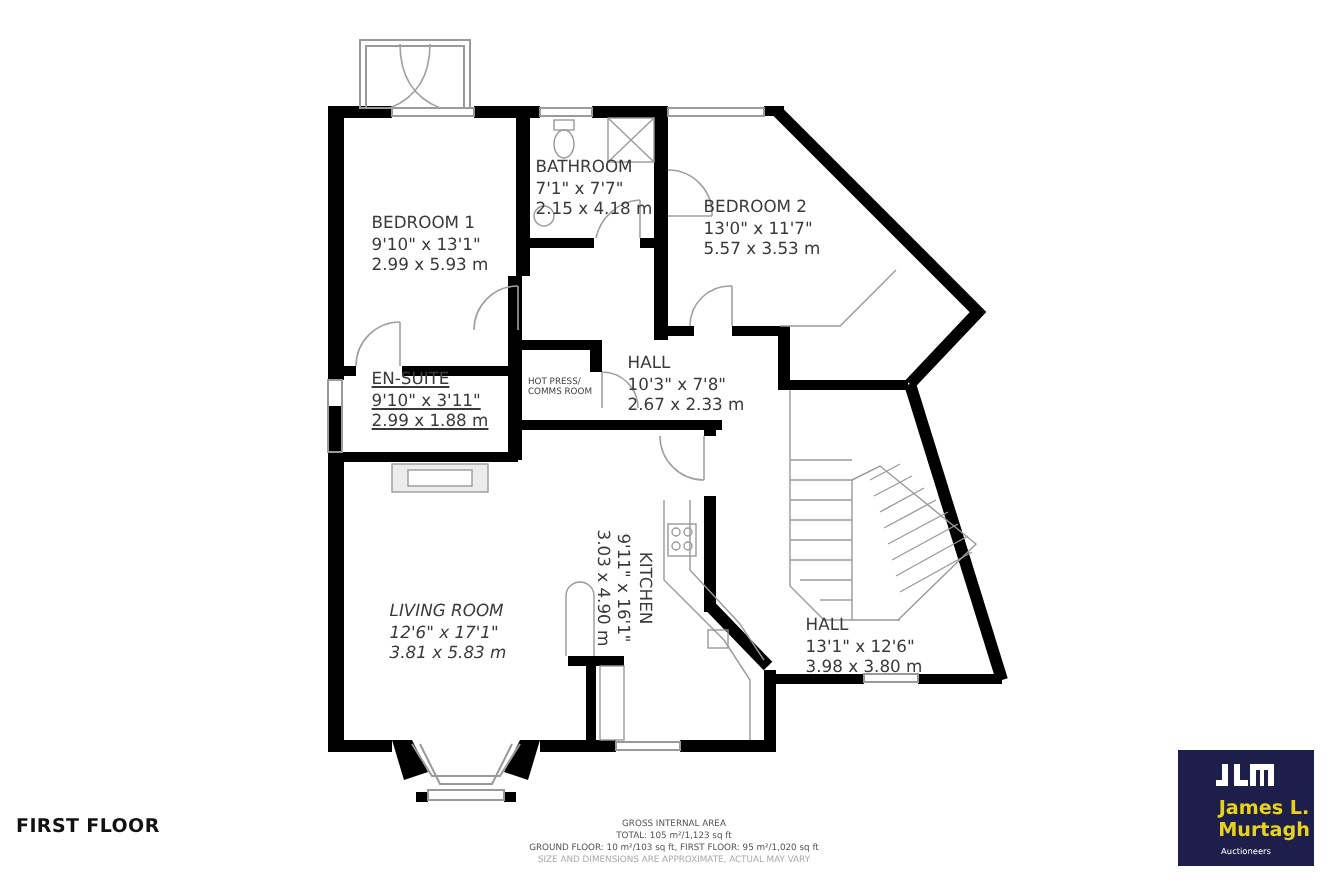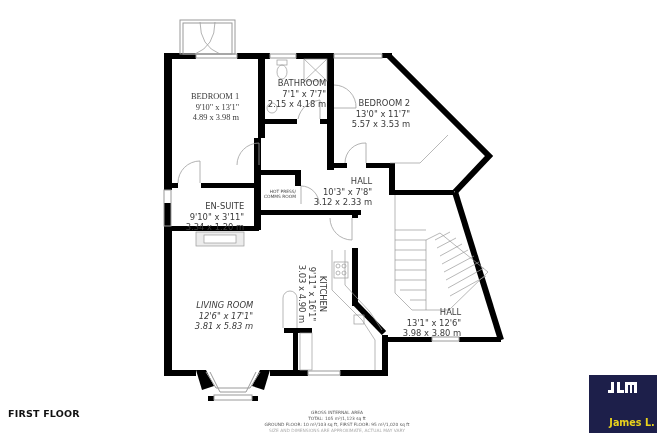--- a/index.html
+++ b/index.html
@@ -1,28 +1,28 @@
 <!DOCTYPE html>
 <html><head>
 <meta charset="utf-8">
 <style>
   html, body { margin: 0; padding: 0; background: #ffffff; }
   body { width: 668px; height: 445px; position: relative; overflow: hidden; font-family: "DejaVu Sans", sans-serif; }
   #plan { position: absolute; left: 0; top: 0; }
-  .room-label { position: absolute; text-align: right; color: #3a3a3a; font-size: 8.4px; line-height: 10.5px; white-space: nowrap; transform: translateX(-50%); }
+  .room-label { position: absolute; text-align: left; color: #3a3a3a; font-size: 8.4px; line-height: 10.5px; white-space: nowrap; transform: translateX(-50%); }
   .room-label span { display: block; }
   .room-small { font-size: 4.4px; line-height: 5.2px; color: #444; }
   .kitchen-label { position: absolute; color: #3a3a3a; font-size: 8.4px; line-height: 10.5px; text-align: center; white-space: nowrap; transform-origin: center center; transform: translate(-50%, -50%) rotate(90deg); }
   .kitchen-label span { display: block; }
   .floor-title { position: absolute; left: 8px; top: 408px; font-family: "DejaVu Sans", sans-serif; font-weight: bold; font-size: 9.5px; color: #111; letter-spacing: 0.2px; }
   .gia { position: absolute; left: 337px; top: 410px; transform: translateX(-50%); text-align: center; color: #555; font-size: 4.4px; line-height: 6px; white-space: nowrap; }
   .gia .disclaimer { color: #aaa; }
   .logo { position: absolute; left: 589px; top: 375px; width: 68px; height: 58px; background: #1d1f4a; text-align: center; }
   .logo-mark { margin-top: 6px; height: 14px; }
-  .logo-name { color: #e8d21c; font-weight: bold; font-size: 9.6px; line-height: 11px; margin-top: 18px; padding-left: 18px; }
+  .logo-name { color: #e8d21c; font-weight: bold; font-size: 9.6px; line-height: 11px; margin-top: 0; padding-left: 18px; }
   .logo-sub { color: #ffffff; font-size: 4.2px; margin-top: 2px; }
 </style>
 </head>
 <body>
 
 <svg id="plan" width="668" height="445" viewBox="0 0 668 445" xmlns="http://www.w3.org/2000/svg">
   <g fill="#000">
 
     <rect x="164" y="53" width="8" height="137"></rect>
     <rect x="164" y="53" width="32" height="6"></rect>
@@ -158,48 +158,48 @@
       <line x1="444" y1="272" x2="474" y2="256"></line>
         <line x1="446" y1="280" x2="479" y2="262"></line>
       <line x1="448" y1="288" x2="484" y2="268"></line>
         <line x1="450" y1="296" x2="486" y2="276"></line>
     </g>
 
     <polyline points="448,135 420,163 390,163"></polyline>
   </g>
 </svg>
 
-<div class="room-label" style="left:215px; top:92px;font-family:Liberation Serif, serif;">
+<div class="room-label" style="left:215px; top:106px;">
   <span>BEDROOM 1</span>
   <span>9'10" x 13'1"</span>
-  <span>4.89 x 3.98 m</span>
+  <span>2.99 x 5.93 m</span>
 </div>
 <div class="room-label" style="left:297px; top:78px;">
   <span>BATHROOM</span>
   <span>7'1" x 7'7"</span>
   <span>2.15 x 4.18 m</span>
 </div>
 <div class="room-label" style="left:381px; top:98px;">
   <span>BEDROOM 2</span>
   <span>13'0" x 11'7"</span>
   <span>5.57 x 3.53 m</span>
 </div>
-<div class="room-label" style="left:215px; top:201px;">
+<div class="room-label" style="left:215px; top:184px;text-decoration:underline;">
   <span>EN-SUITE</span>
   <span>9'10" x 3'11"</span>
-  <span>3.34 x 1.20 m</span>
+  <span>2.99 x 1.88 m</span>
 </div>
 <div class="room-label room-small" style="left:280px; top:189px;">
   <span>HOT PRESS/</span>
   <span>COMMS ROOM</span>
 </div>
 <div class="room-label" style="left:343px; top:176px;">
   <span>HALL</span>
   <span>10'3" x 7'8"</span>
-  <span>3.12 x 2.33 m</span>
+  <span>2.67 x 2.33 m</span>
 </div>
 <div class="kitchen-label" style="left:312px; top:294px;">
   <span>KITCHEN</span>
   <span>9'11" x 16'1"</span>
   <span>3.03 x 4.90 m</span>
 </div>
 <div class="room-label" style="left:224px; top:300px;font-style:italic;">
   <span>LIVING ROOM</span>
   <span>12'6" x 17'1"</span>
   <span>3.81 x 5.83 m</span>

